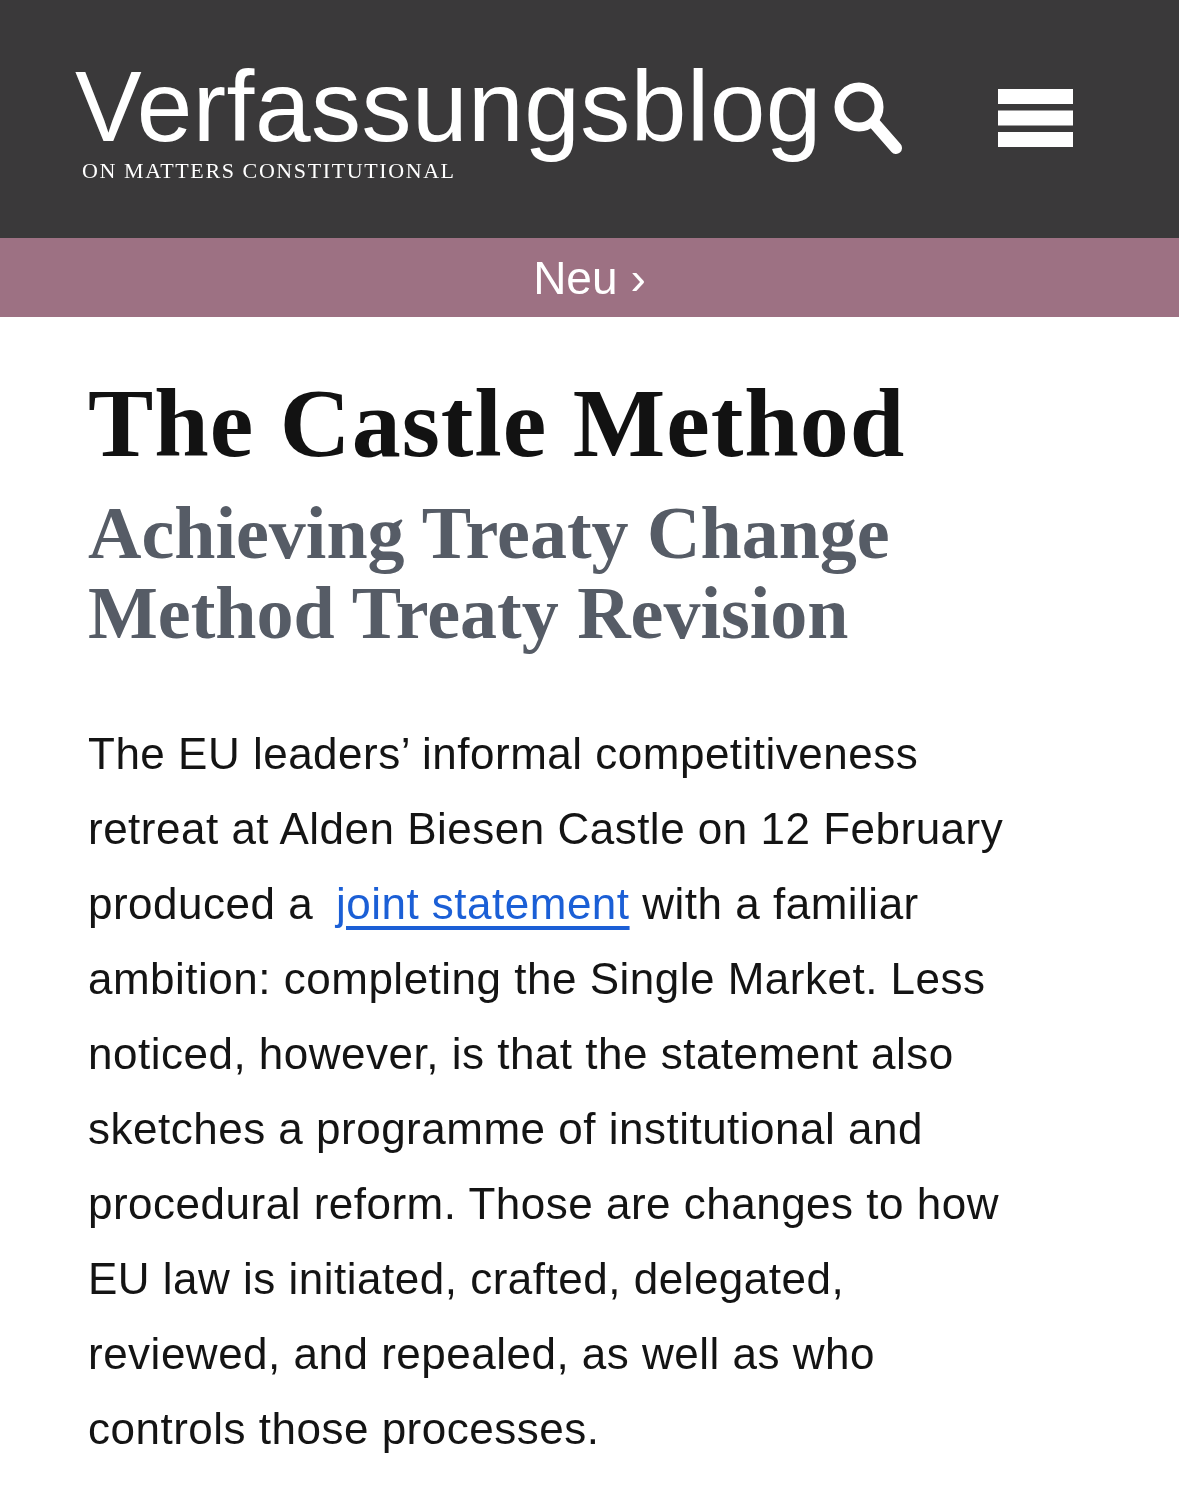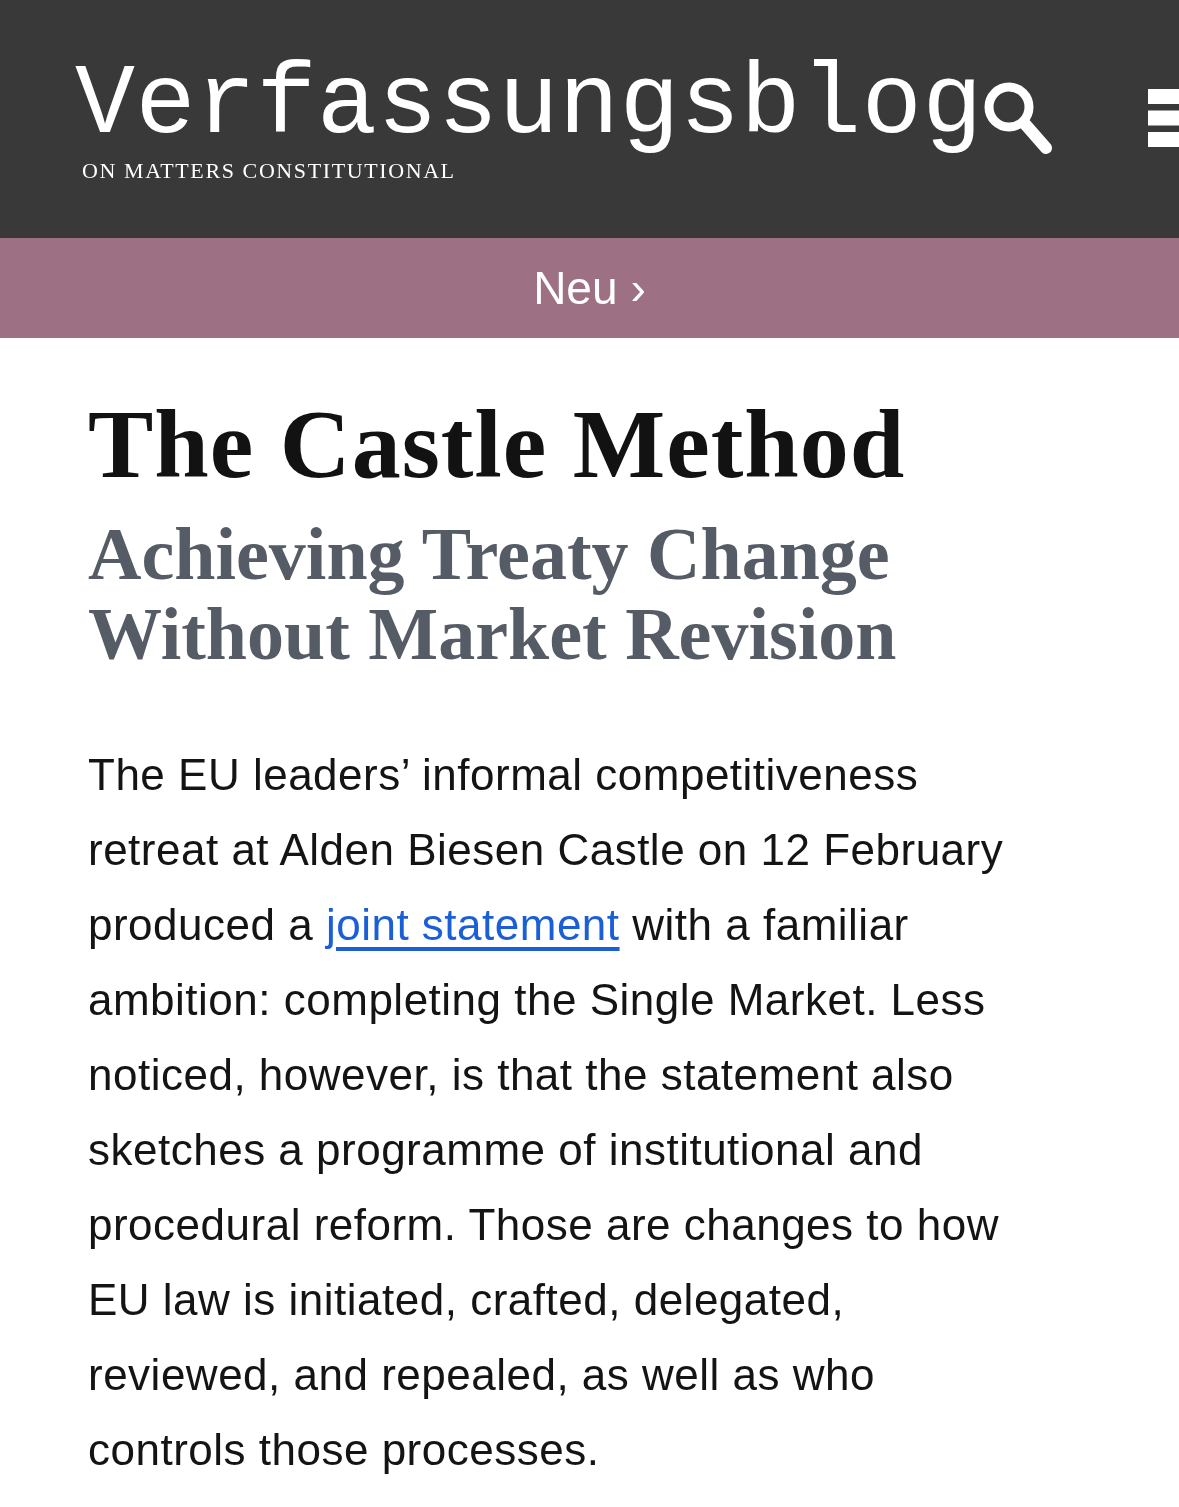--- a/index.html
+++ b/index.html
@@ -12,21 +12,21 @@
     background: #3a393a;
     display: flex;
     align-items: center;
   }
   .logo-block {
     margin-left: 75px;
     text-decoration: none;
     display: block;
   }
   .logo-title {
-    font-family: Liberation Mono, monospace;
+    font-family: Liberation Sans, sans-serif;
     font-weight: 400;
     font-size: 100px;
     line-height: 1.0;
     letter-spacing: 0.5px;
     color: #ffffff;
     white-space: nowrap;
   }
   .logo-tagline {
     font-family: "Liberation Serif", "DejaVu Serif", serif;
     font-weight: 400;
@@ -44,21 +44,21 @@
     border: none;
     padding: 0;
     cursor: pointer;
     display: block;
   }
   .search-button { margin-right: 93px; }
   .menu-button { margin-right: 106px; }
 
   
   .banner {
-    height: 100px;
+    height: 79px;
     background: #9d7183;
     display: flex;
     align-items: center;
     justify-content: center;
     gap: 13px;
     font-size: 46px;
     line-height: 1;
     color: #ffffff;
     cursor: pointer;
   }
@@ -91,20 +91,21 @@
     font-size: 44px;
     line-height: 75px;
     letter-spacing: 0.5px;
     color: #141414;
   }
   .body-link {
     color: #1b5fd6;
     text-decoration: underline;
     text-decoration-thickness: 3.5px;
     text-underline-offset: 7px;
+    margin-left: 10px;
   }
 </style>
 </head>
 <body>
 
 <header class="site-header">
   <a class="logo-block" href="#"><span class="logo-title">Verfassungsblog</span><div class="logo-tagline">ON MATTERS CONSTITUTIONAL</div></a>
   <div class="header-spacer"></div>
   <button class="icon-button search-button">
     <svg width="72" height="74" viewBox="0 0 72 74" fill="none" xmlns="http://www.w3.org/2000/svg">
@@ -121,15 +122,15 @@
   </button>
 </header>
 
 <div class="banner">
     <span>Neu</span>
     <span>›</span>
   </div>
 
 <main class="article">
   <h1 class="article-title">The Castle Method</h1>
-  <h2 class="article-subtitle">Achieving Treaty Change Without Market Revision</h2>
+  <h2 class="article-subtitle">Achieving Treaty Change Method Treaty Revision</h2>
   <p class="article-body"><span>The EU leaders’ informal competitiveness retreat at Alden Biesen Castle on 12 February produced a </span><a class="body-link" href="#">joint statement</a><span> with a familiar ambition: completing the Single Market. Less noticed, however, is that the statement also sketches a programme of institutional and procedural reform. Those are changes to how EU law is initiated, crafted, delegated, reviewed, and repealed, as well as who controls those processes.</span></p>
 </main>
 
 </body></html>

